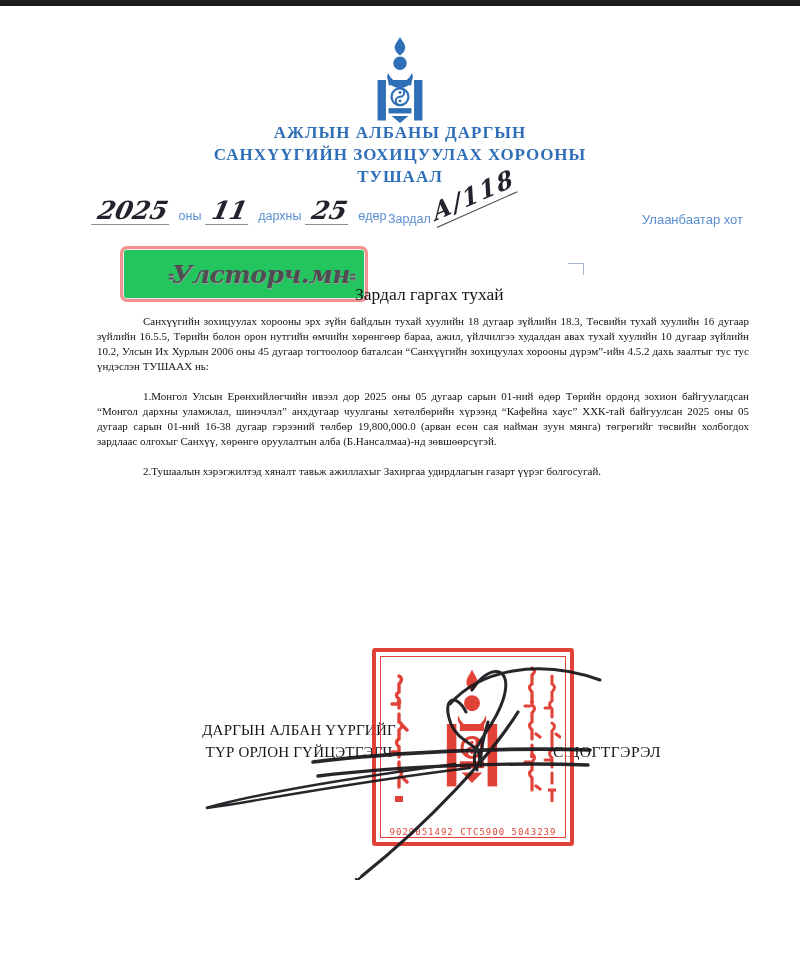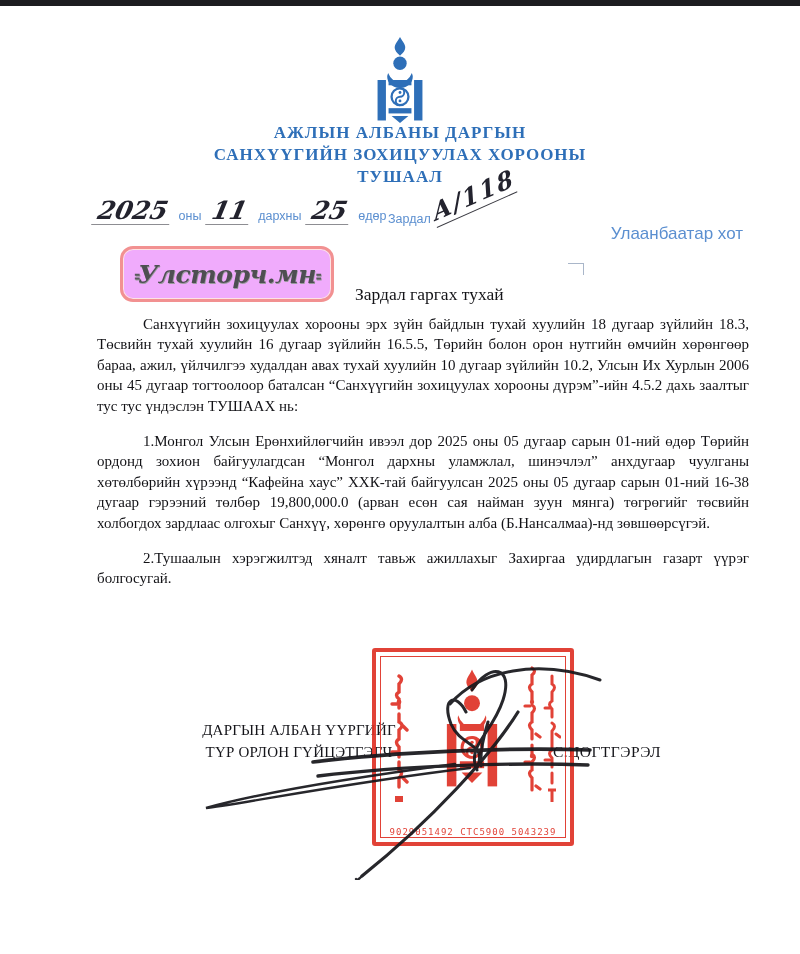--- a/index.html
+++ b/index.html
@@ -30,43 +30,44 @@
     color:var(--label-blue,#5b8fd0);padding-bottom:2px;
   }
   .number-group{position:absolute;left:388px;top:212px;display:flex;align-items:flex-start;gap:6px;}
   .doc-number{
     font-family:"DejaVu Serif", serif;font-style:italic;font-weight:600;color:#23232e;
     font-size:24px;transform:rotate(-24deg) skewX(-10deg);transform-origin:left bottom;
     display:inline-block;margin-top:-14px;letter-spacing:2px;
     border-bottom:1.5px solid #3a3a42;
   }
   .city{position:absolute;right:57px;top:212px;font-family:"Liberation Sans", sans-serif;
-    font-size:17px;color:var(--label-blue,#5b8fd0);margin-top:12px;}
+    font-size:13px;color:var(--label-blue,#5b8fd0);}
 
   
   .watermark-box{
     position:absolute;left:120px;top:246px;width:208px;height:50px;
-    border:3.5px solid var(--watermark-border,#f29191);border-radius:13px;
-    background:#f0abfc;display:flex;align-items:center;justify-content:center;
+    border:3.5px solid var(--watermark-border,#f29191);border-radius:7px;
+    background:#22c55e;display:flex;align-items:center;justify-content:center;
     box-shadow:0 0 0 1px #fde3e3 inset;
+    padding-left:34px;
   }
   .watermark-text{
     font-family:"DejaVu Serif", serif;font-weight:bold;font-style:italic;
     font-size:25px;color:#4e4e52;letter-spacing:-0.5px;
     text-shadow:0.6px 0.6px 0 #9a9a9e;white-space:nowrap;
   }
   .watermark-wing{font-size:17px;color:#5a5a5e;font-style:normal;letter-spacing:-2px;}
   .subject{position:absolute;left:355px;top:284px;font-size:17.5px;color:#141418;}
   .corner-mark{position:absolute;left:568px;top:263px;width:15px;height:11px;
     border-top:1.6px solid #a9b6c9;border-right:1.6px solid #a9b6c9;}
 
   
   .body-text{position:absolute;left:97px;top:314px;width:652px;}
   .body-text p{
-    margin:0 0 15px 0;font-size:15px;line-height:1.36;text-align:justify;
+    margin:0 0 15px 0;font-size:11px;line-height:1.36;text-align:justify;
     text-indent:46px;color:#121216;
   }
 
   
   .sig-title{
     position:absolute;left:199px;top:720px;width:200px;font-size:15px;
     line-height:1.45;color:#15151a;text-align:center;letter-spacing:0.2px;
   }
   .sig-name{position:absolute;left:553px;top:743px;font-size:15.5px;color:#15151a;letter-spacing:0.5px;}
 

